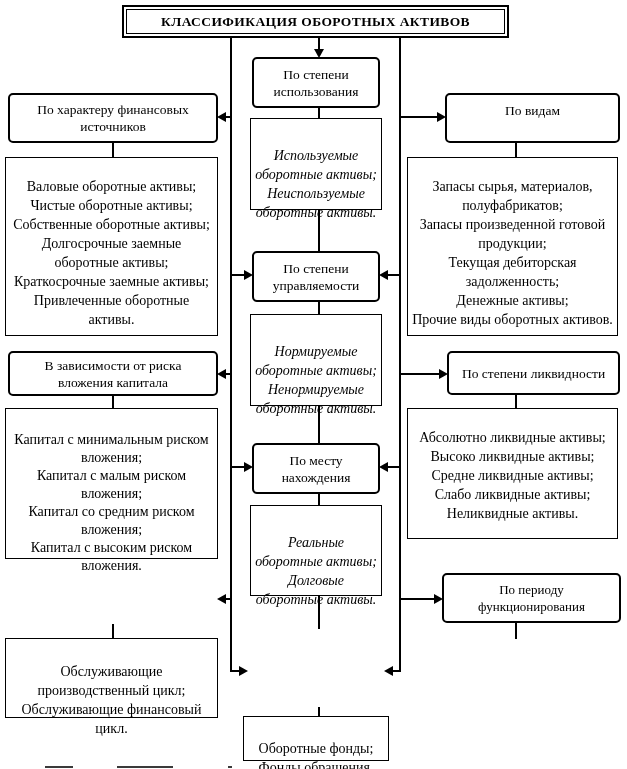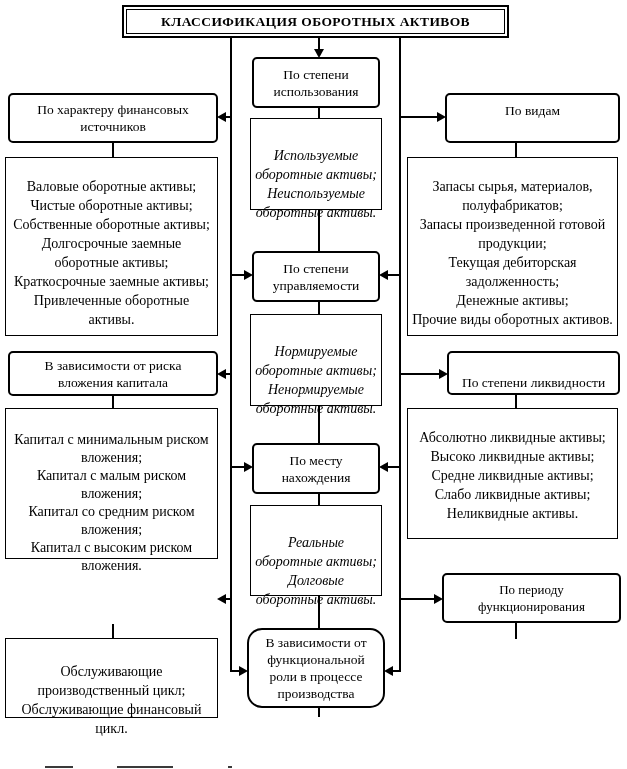--- a/index.html
+++ b/index.html
@@ -85,27 +85,25 @@
   </div>
   <div class="abs vline" style="left:318px;top:493px;height:13px;"></div>
   <div class="abs cbox pt8" style="left:250px;top:505px;width:132px;height:91px;">
     <span>Реальные
 оборотные активы;
 Долговые
 оборотные активы.</span>
   </div>
 
   <div class="abs vline" style="left:318px;top:595px;height:34px;"></div>
-  <div class="abs rbox" style="left:247px;top:628px;width:138px;height:80px;border-radius:15px;">
-    <span>В зависимости от
-функциональной
-роли в процессе
-производства</span>
-  </div>
   <div class="abs vline" style="left:318px;top:707px;height:10px;"></div>
+  <div class="abs cbox pt3" style="left:243px;top:716px;width:146px;height:45px;">
+    <span>Оборотные фонды;
+Фонды обращения.</span>
+  </div>
 
   <div class="abs rbox" style="left:8px;top:93px;width:210px;height:50px;">
     <span>По характеру финансовых
 источников</span>
   </div>
   <div class="abs vline" style="left:112px;top:142px;height:16px;"></div>
   <div class="abs cbox" style="left:5px;top:157px;width:213px;height:179px;">
     <span>Валовые оборотные активы;
 Чистые оборотные активы;
 Собственные оборотные активы;
@@ -148,21 +146,21 @@
     <span>Запасы сырья, материалов,
 полуфабрикатов;
 Запасы произведенной готовой
 продукции;
 Текущая дебиторская
 задолженность;
 Денежные активы;
 Прочие виды оборотных активов.</span>
   </div>
 
-  <div class="abs rbox" style="left:447px;top:351px;width:173px;height:44px;align-items:flex-end;">
+  <div class="abs rbox" style="left:447px;top:351px;width:173px;height:44px;">
     <span>По степени ликвидности</span>
   </div>
   <div class="abs vline" style="left:515px;top:394px;height:15px;"></div>
   <div class="abs cbox" style="left:407px;top:408px;width:211px;height:131px;">
     <span>Абсолютно ликвидные активы;
 Высоко ликвидные активы;
 Средне ликвидные активы;
 Слабо ликвидные активы;
 Неликвидные активы.</span>
   </div>

